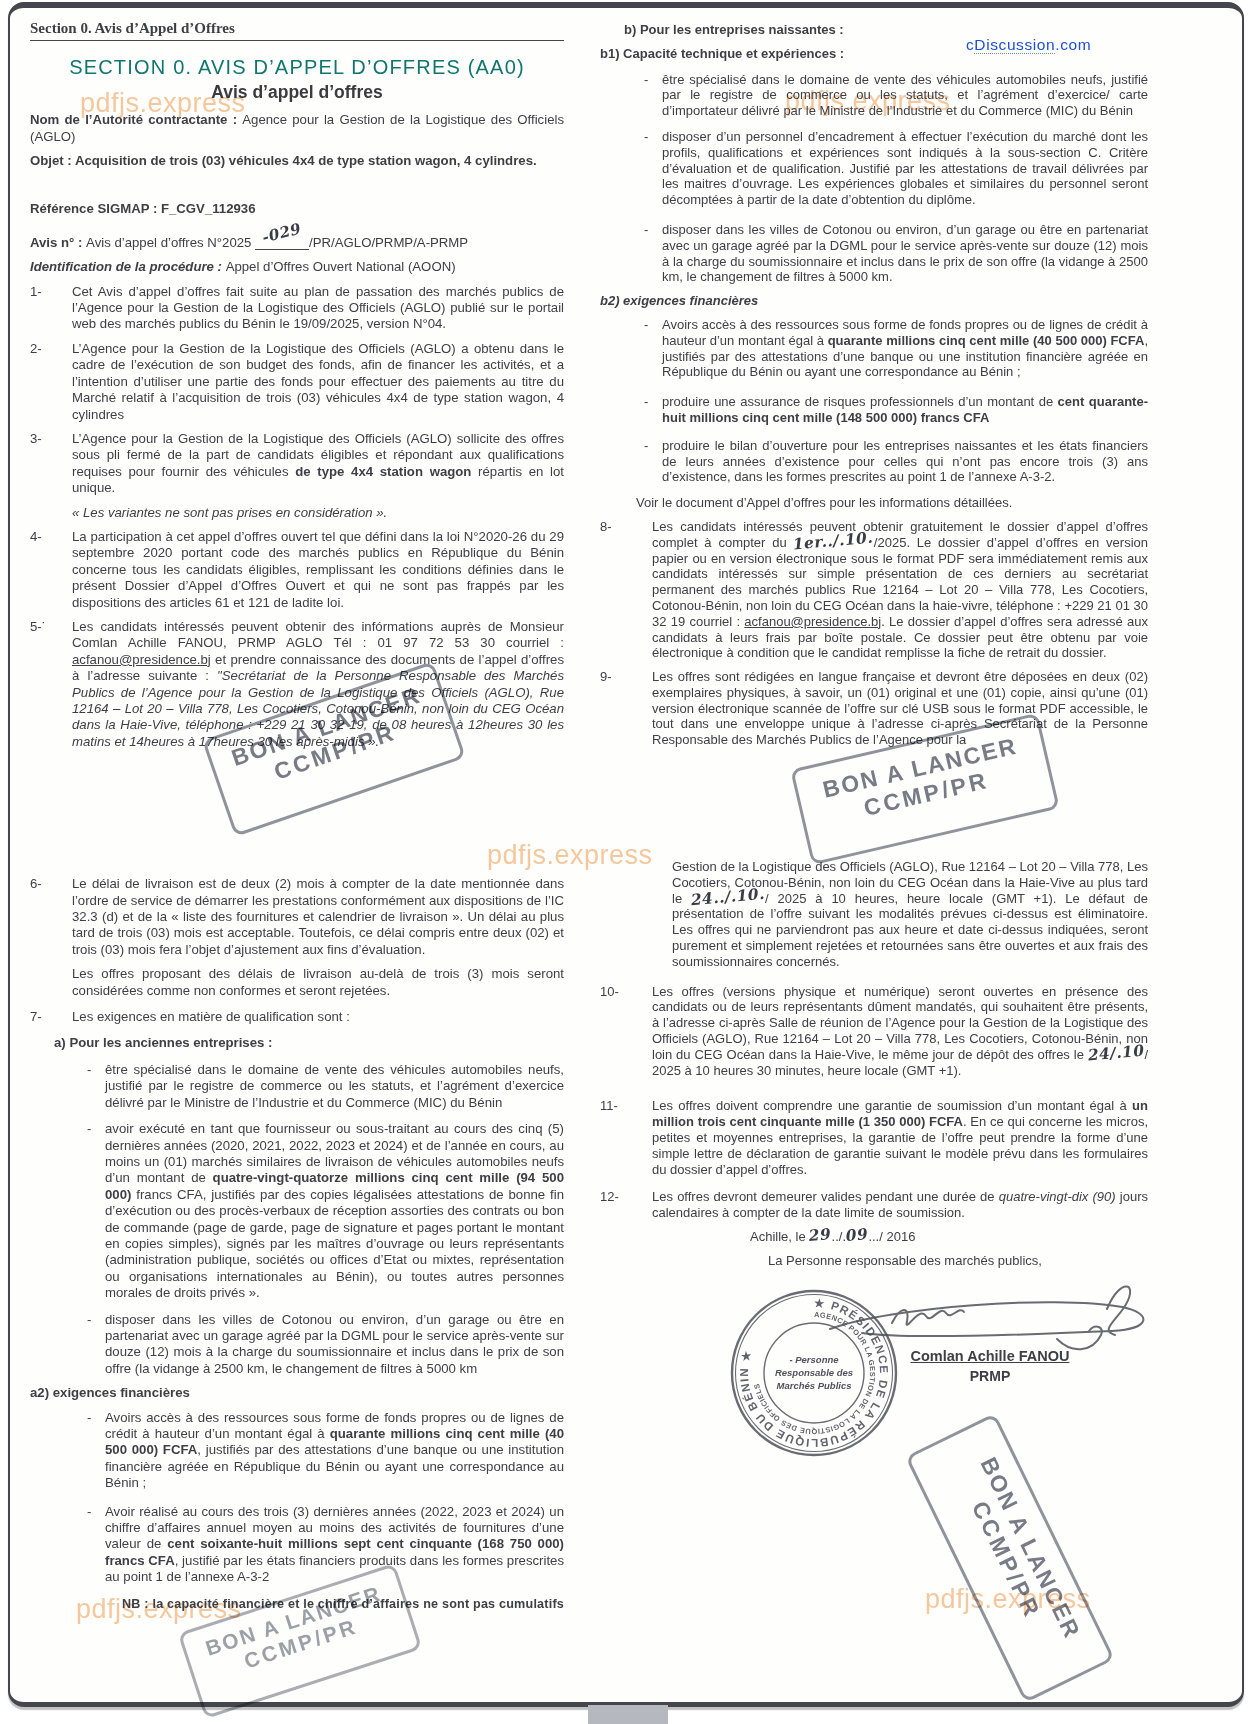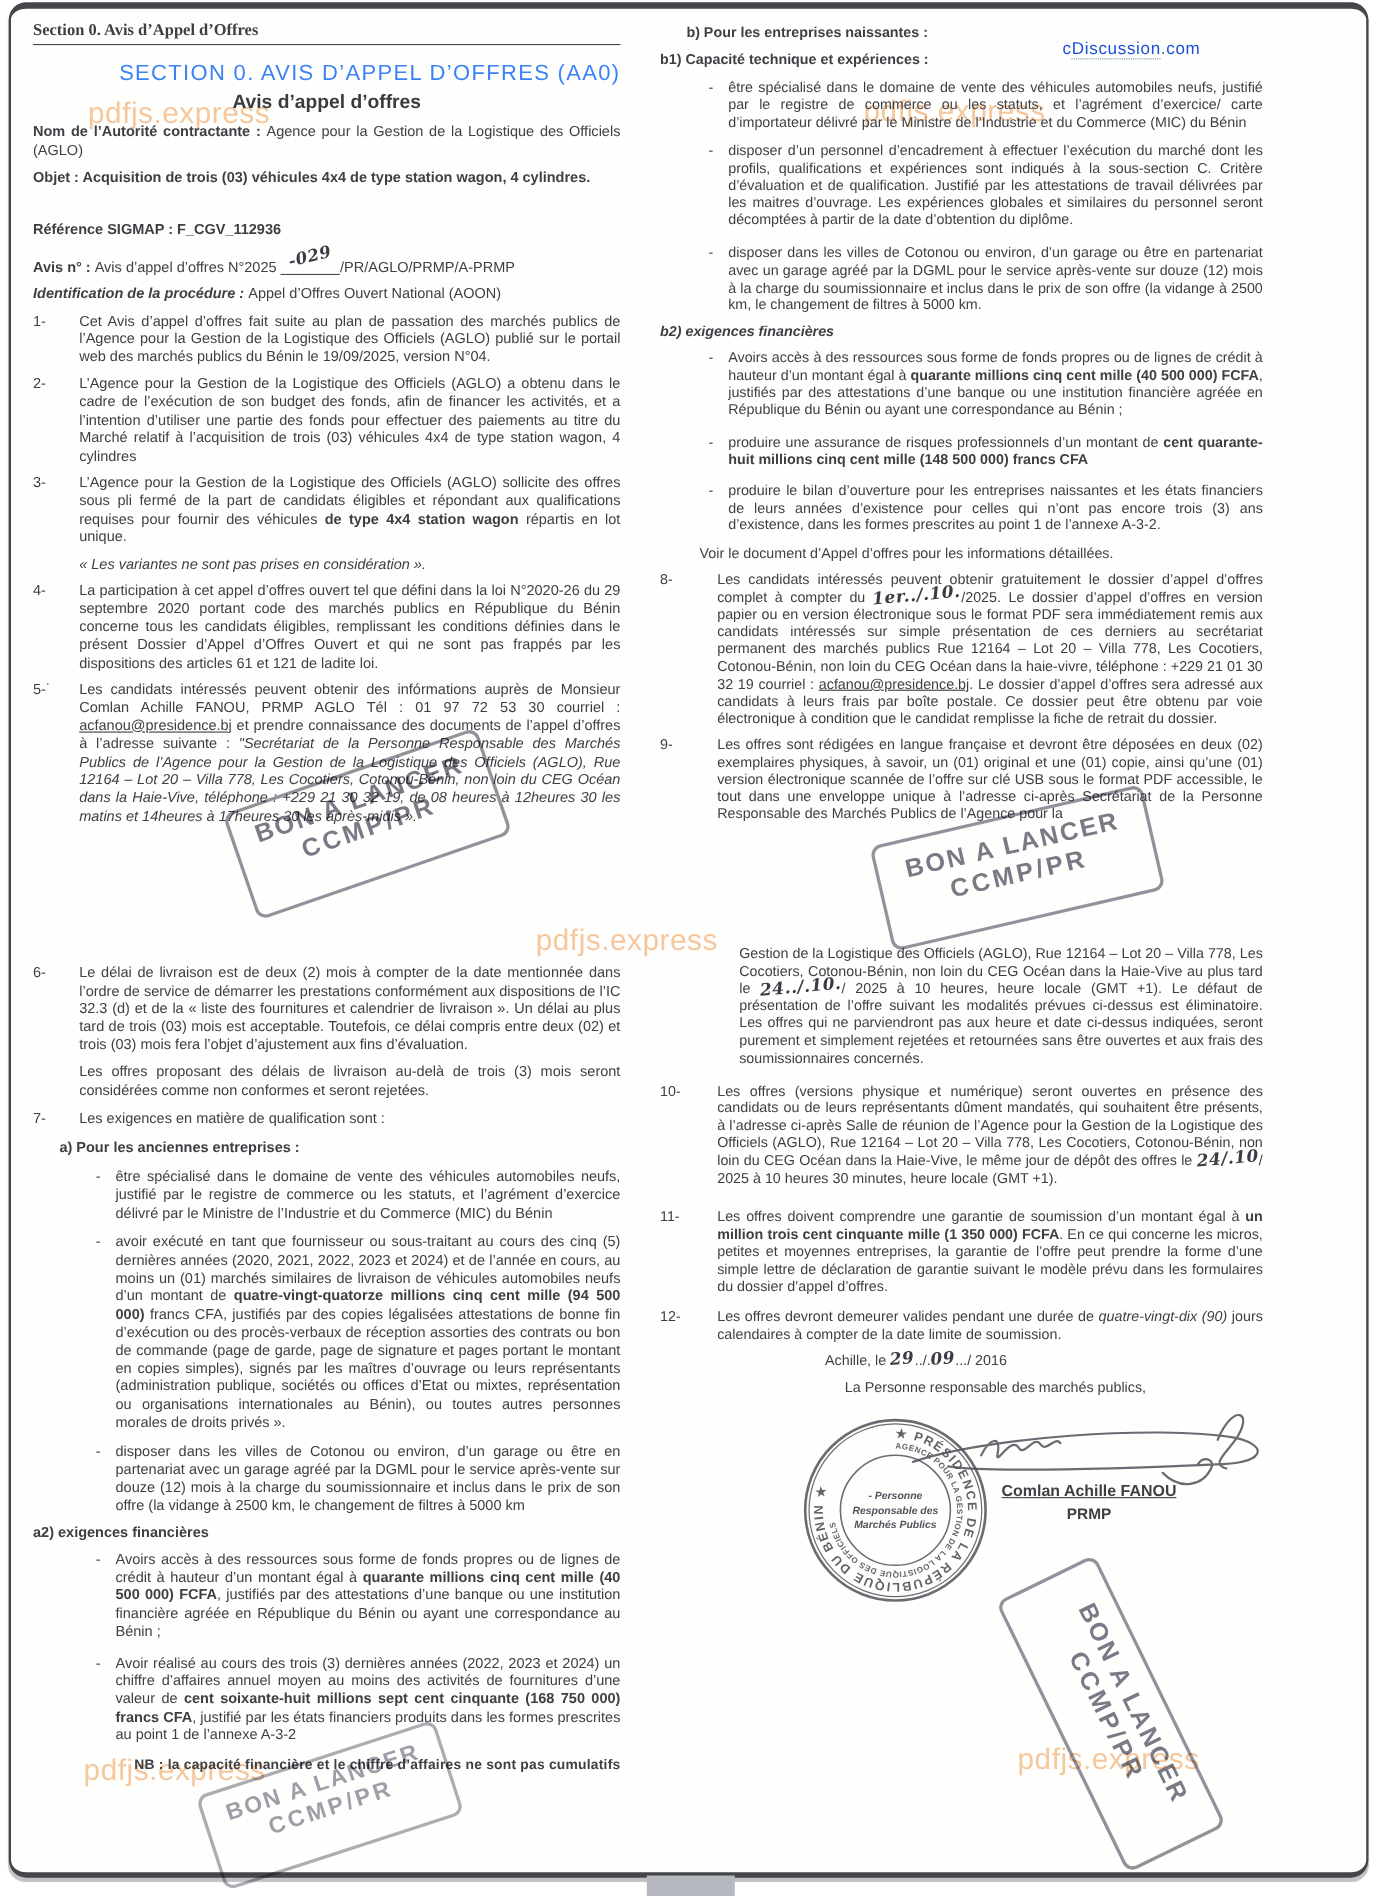--- a/index.html
+++ b/index.html
@@ -8,21 +8,21 @@
   .page{position:absolute;left:8px;top:2px;width:1232px;height:1694px;
         background:#fefefd;border:2px solid #45454c;border-top-width:6px;
         border-bottom-width:5px;border-radius:16px;
         box-shadow:0 3px 1px rgba(80,80,90,.35);}
   .col{position:absolute;text-align:justify;z-index:2;}
   #col-left{left:30px;top:20px;width:534px;font-size:13.2px;line-height:16.4px;}
   #col-right{left:600px;top:22px;width:548px;font-size:13px;line-height:15.8px;}
   .blk{margin-bottom:8px;}
   .hdr{font-family:"Liberation Serif",serif;font-weight:bold;font-size:15px;
        border-bottom:1.5px solid #45454c;padding-bottom:4px;margin-bottom:18px;text-align:left;}
-  .h1{font-size:20px;letter-spacing:1.2px;color:#3b82f6;margin-bottom:8px;text-align:right;}
+  .h1{font-size:20px;letter-spacing:1.2px;color:#0f766e;margin-bottom:8px;text-align:center;}
   .h2{font-size:17.5px;font-weight:bold;text-align:center;margin-bottom:12px;color:#3a3a40;}
   .item{position:relative;padding-left:42px;}
   #col-right .item{padding-left:52px;}
   .num{position:absolute;left:0;}
   .bullet{position:relative;padding-left:75px;}
   #col-right .bullet{padding-left:62px;}
   .dash{position:absolute;left:57px;}
   #col-right .dash{left:44px;}
   .quote{padding-left:42px;font-style:italic;}
   .sub{padding-left:24px;font-weight:bold;}

